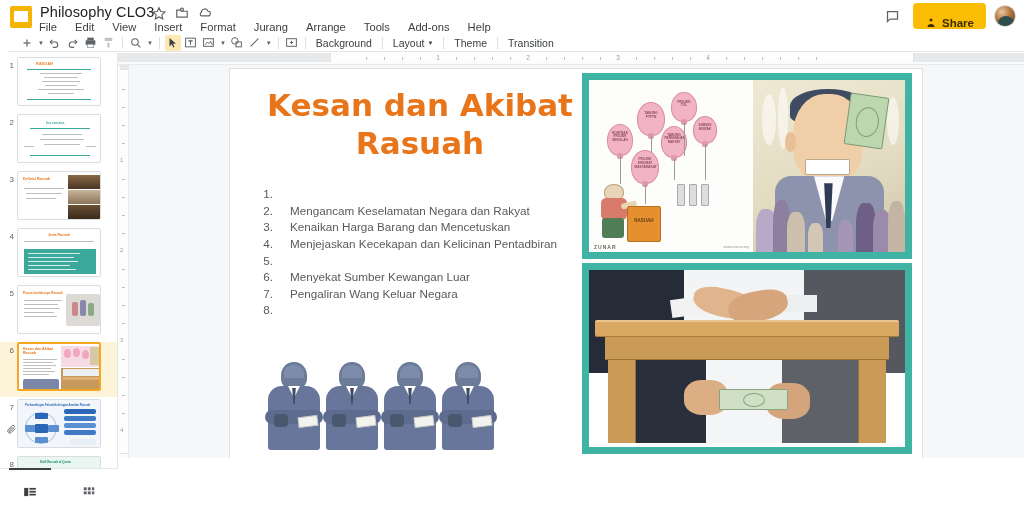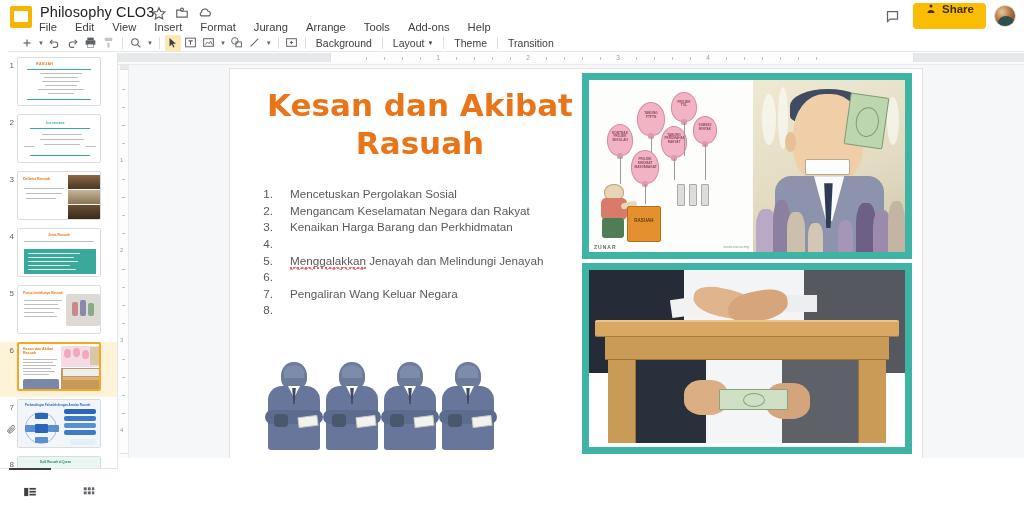--- a/index.html
+++ b/index.html
@@ -49,21 +49,21 @@
   }
   .present-btn {
     display:flex; align-items:center; gap:5px; padding:0 9px; height:100%;
     font-size:11.5px; color:#3c4043; cursor:pointer;
   }
   .present-caret {
     width:18px; height:100%; display:flex; align-items:center; justify-content:center;
     border-left:1px solid #dadce0; cursor:pointer; color:#5f6368; font-size:8px;
   }
   .share-btn {
-    display:flex; align-items:flex-start; gap:5px; height:26px; padding:0 12px;
+    display:flex; align-items:flex-end; gap:5px; height:26px; padding:0 12px;
     background:#FBBC04; color:#3c2f00; font-size:11.5px; font-weight:bold;
     border-radius:4px; cursor:pointer;
   }
   .avatar {
     width:22px; height:22px; border-radius:50%; cursor:pointer;
     background:radial-gradient(circle at 35% 30%, #e8c9a0 0%, #b5733a 45%, #4a3b2a 100%);
     border:1px solid #d8d8d8; overflow:hidden; position:relative;
   }
   .avatar::after{
     content:""; position:absolute; left:3px; top:10px; width:16px; height:14px;
@@ -676,39 +676,39 @@
   </div>
 
   <div class="canvas-area">
     <div class="slide">
 
       <div class="slide-title">Kesan dan Akibat Rasuah</div>
 
       <div class="slide-list">
         <div class="li">
           <span class="li-num">1.</span>
-          <span class="li-txt">Mencetuskan Pergolakan Sosial</span>
         </div>
         <div class="li">
           <span class="li-num">2.</span>
           <span class="li-txt">Mengancam Keselamatan Negara dan Rakyat</span>
         </div>
         <div class="li">
           <span class="li-num">3.</span>
-          <span class="li-txt">Kenaikan Harga Barang dan Perkhidmatan</span>
+          <span class="li-txt">Kenaikan Harga Barang dan Mencetuskan</span>
         </div>
         <div class="li">
           <span class="li-num">4.</span>
+          <span class="li-txt">Menjejaskan Kecekapan dan Kelicinan Pentadbiran</span>
         </div>
         <div class="li">
           <span class="li-num">5.</span>
-          <span class="li-txt squiggle"><span class="sq">Menggalakkan</span><span> Jenayah dan Melindungi Jenayah</span></span>
         </div>
         <div class="li">
           <span class="li-num">6.</span>
+          <span class="li-txt">Menyekat Sumber Kewangan Luar</span>
         </div>
         <div class="li">
           <span class="li-num">7.</span>
           <span class="li-txt">Pengaliran Wang Keluar Negara</span>
         </div>
         <div class="li">
           <span class="li-num">8.</span>
         </div>
       </div>
 

